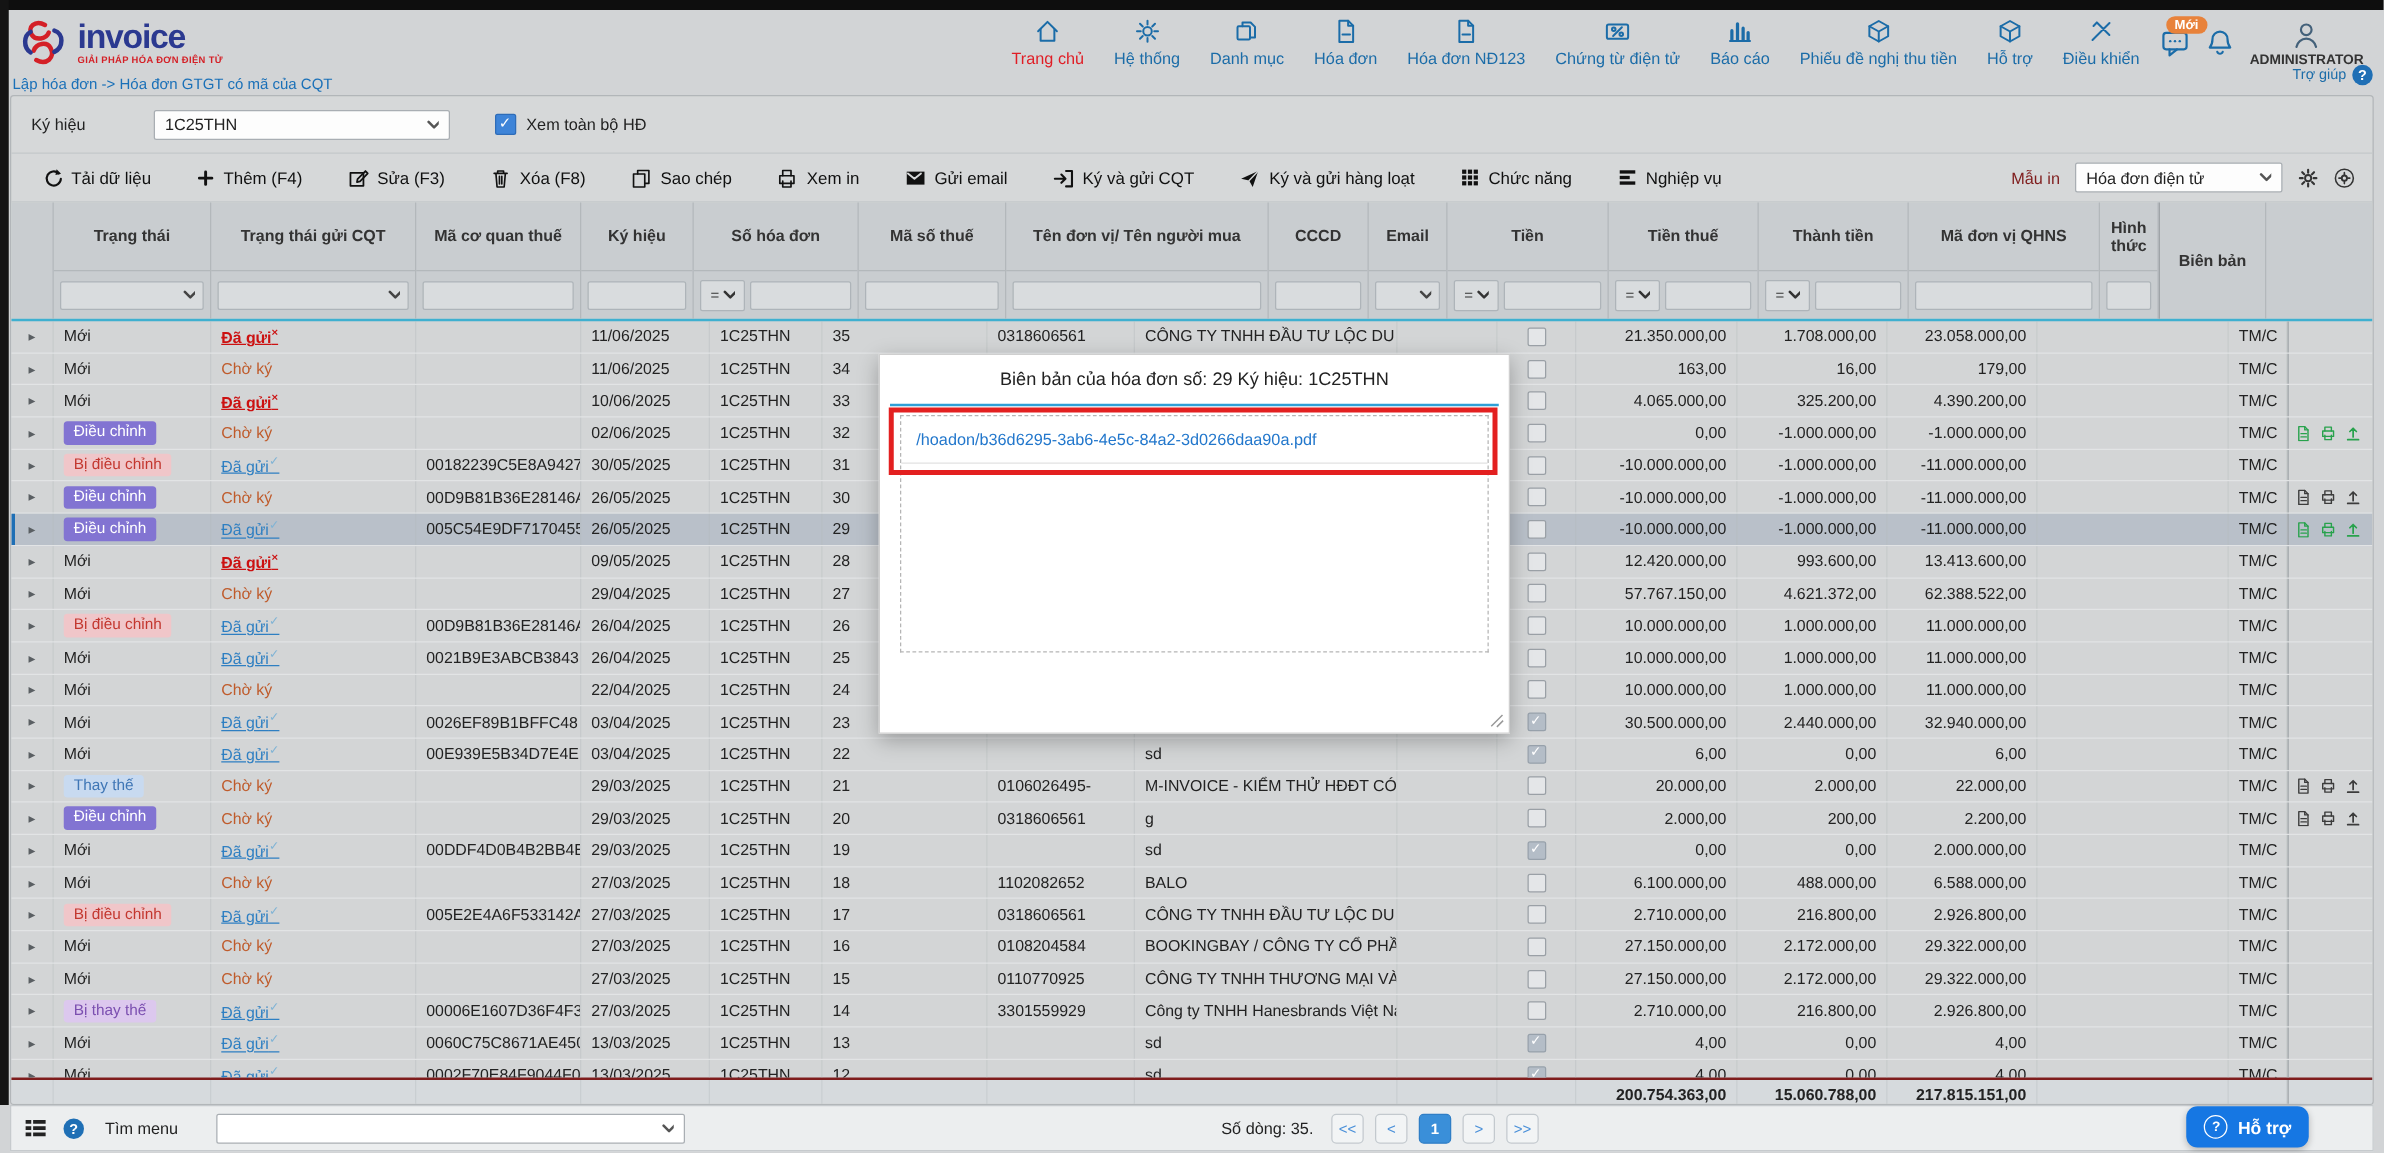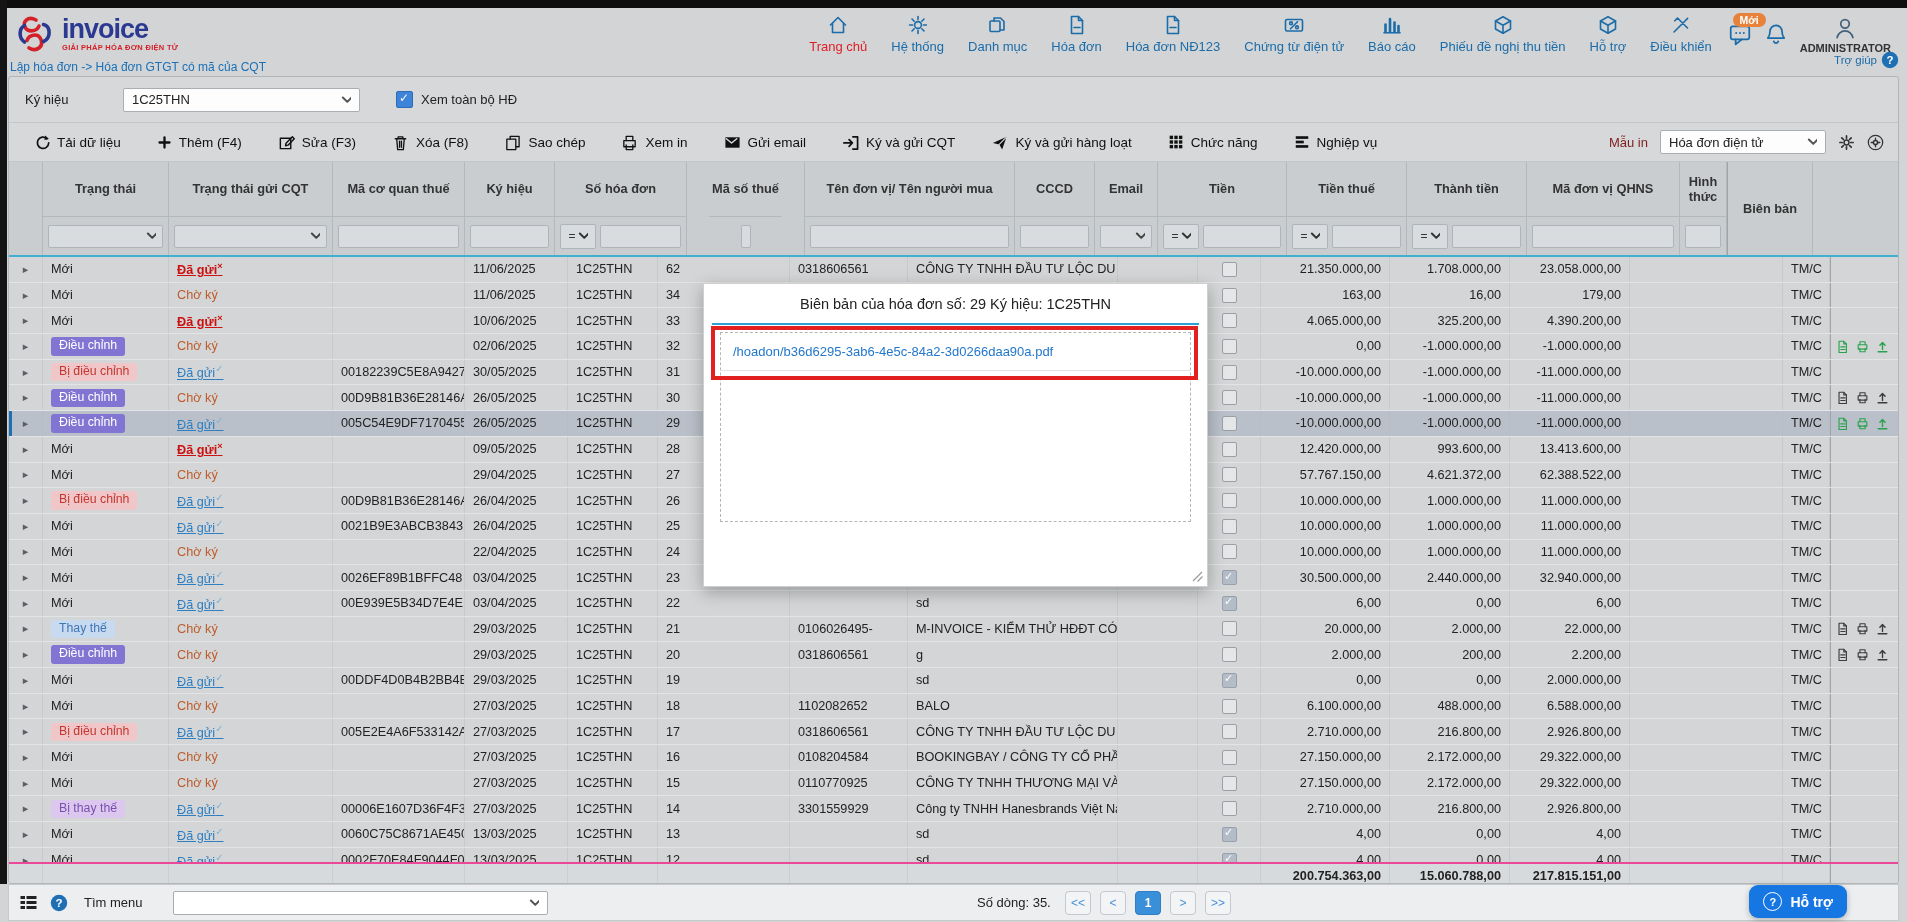--- a/index.html
+++ b/index.html
@@ -89,21 +89,21 @@
   .cqt.x{color:#cc1111;font-weight:bold;text-decoration:underline}
   .cqt.x sup{color:#cc1111;font-size:9px}
   .cqt.ok{color:#2e7fc2;text-decoration:underline}
   .cqt.ok sup{color:#7fb3d5;font-size:10px;text-decoration:none}
   .cqt.cho{color:#bf5b2b}
   .cb{width:13px;height:13px;border:1px solid #9aa0a6;background:#e4e6e8;border-radius:2px;margin:0 auto;position:relative}
   .cb.checked{background:#b4bdc7;border-color:#97a1ab}
   .cb.checked::after{content:"✓";position:absolute;left:1.5px;top:-1.5px;color:#fff;font-size:11px}
   .ic-green{color:#28a24c}
   .ic-dark{color:#3c3c3c}
-  .gtotals{display:flex;height:24px;align-items:center;background:#d6dadd;border-top:2px solid #ec4899;
+  .gtotals{display:flex;height:24px;align-items:center;background:#d6dadd;border-top:2px solid #7f1d1d;
            font-weight:bold;font-size:12.7px}
   .gtotals .gc{border-right:1px solid rgba(178,183,186,.35)}
 
   
   .modal{position:absolute;left:703px;top:283px;width:503px;height:302px;background:#fff;z-index:20;
          border:1px solid #cfcfcf;box-shadow:0 5px 16px rgba(0,0,0,.28)}
   .m-title{text-align:center;padding-top:12px;font-size:14.5px;color:#222}
   .m-divider{height:2px;background:#2e9fd6;margin:11px 8px 0}
   .m-drop{position:absolute;left:16px;right:16px;top:48px;height:188px;border:1px dashed #b5b5b5;background:#fff}
   .m-link-row{height:37px;display:flex;align-items:center;padding-left:12px;border-bottom:1px solid #e2e2e2}
@@ -483,21 +483,21 @@
         <div class="glabel">Số hóa đơn</div>
         <div class="gfilter">
           <span class="fop">=<span class="chev">
               <svg width="10" height="10" viewBox="0 0 8 8" fill="none" stroke="currentColor" stroke-width="1.6" stroke-linecap="round" stroke-linejoin="round">
                 <path d="M1.5 2 5 5.5 8.5 2" stroke-width="1.6"></path>
               </svg>
             </span></span>
           <span class="finput"></span>
         </div>
       </div>
-      <div class="gcol" style="width: 118px; align-items: center;">
+      <div class="gcol" style="width: 118px;">
         <div class="glabel">Mã số thuế</div>
         <div class="gfilter">
           <span class="finput"></span>
         </div>
       </div>
       <div class="gcol" style="width: 210px;">
         <div class="glabel">Tên đơn vị/ Tên người mua</div>
         <div class="gfilter">
           <span class="finput"></span>
         </div>
@@ -583,21 +583,21 @@
         <span class="gc" style="width:132px">
           <span></span>
         </span>
         <span class="gc" style="width:103px">
           <span>11/06/2025</span>
         </span>
         <span class="gc" style="width:90px">
           <span>1C25THN</span>
         </span>
         <span class="gc" style="width:132px">
-          <span>62</span>
+          <span>35</span>
         </span>
         <span class="gc" style="width:118px">
           <span>0318606561</span>
         </span>
         <span class="gc" style="width:210px">
           <span>CÔNG TY TNHH ĐẦU TƯ LỘC DU</span>
         </span>
         <span class="gc" style="width:80px">
           <span></span>
         </span>

